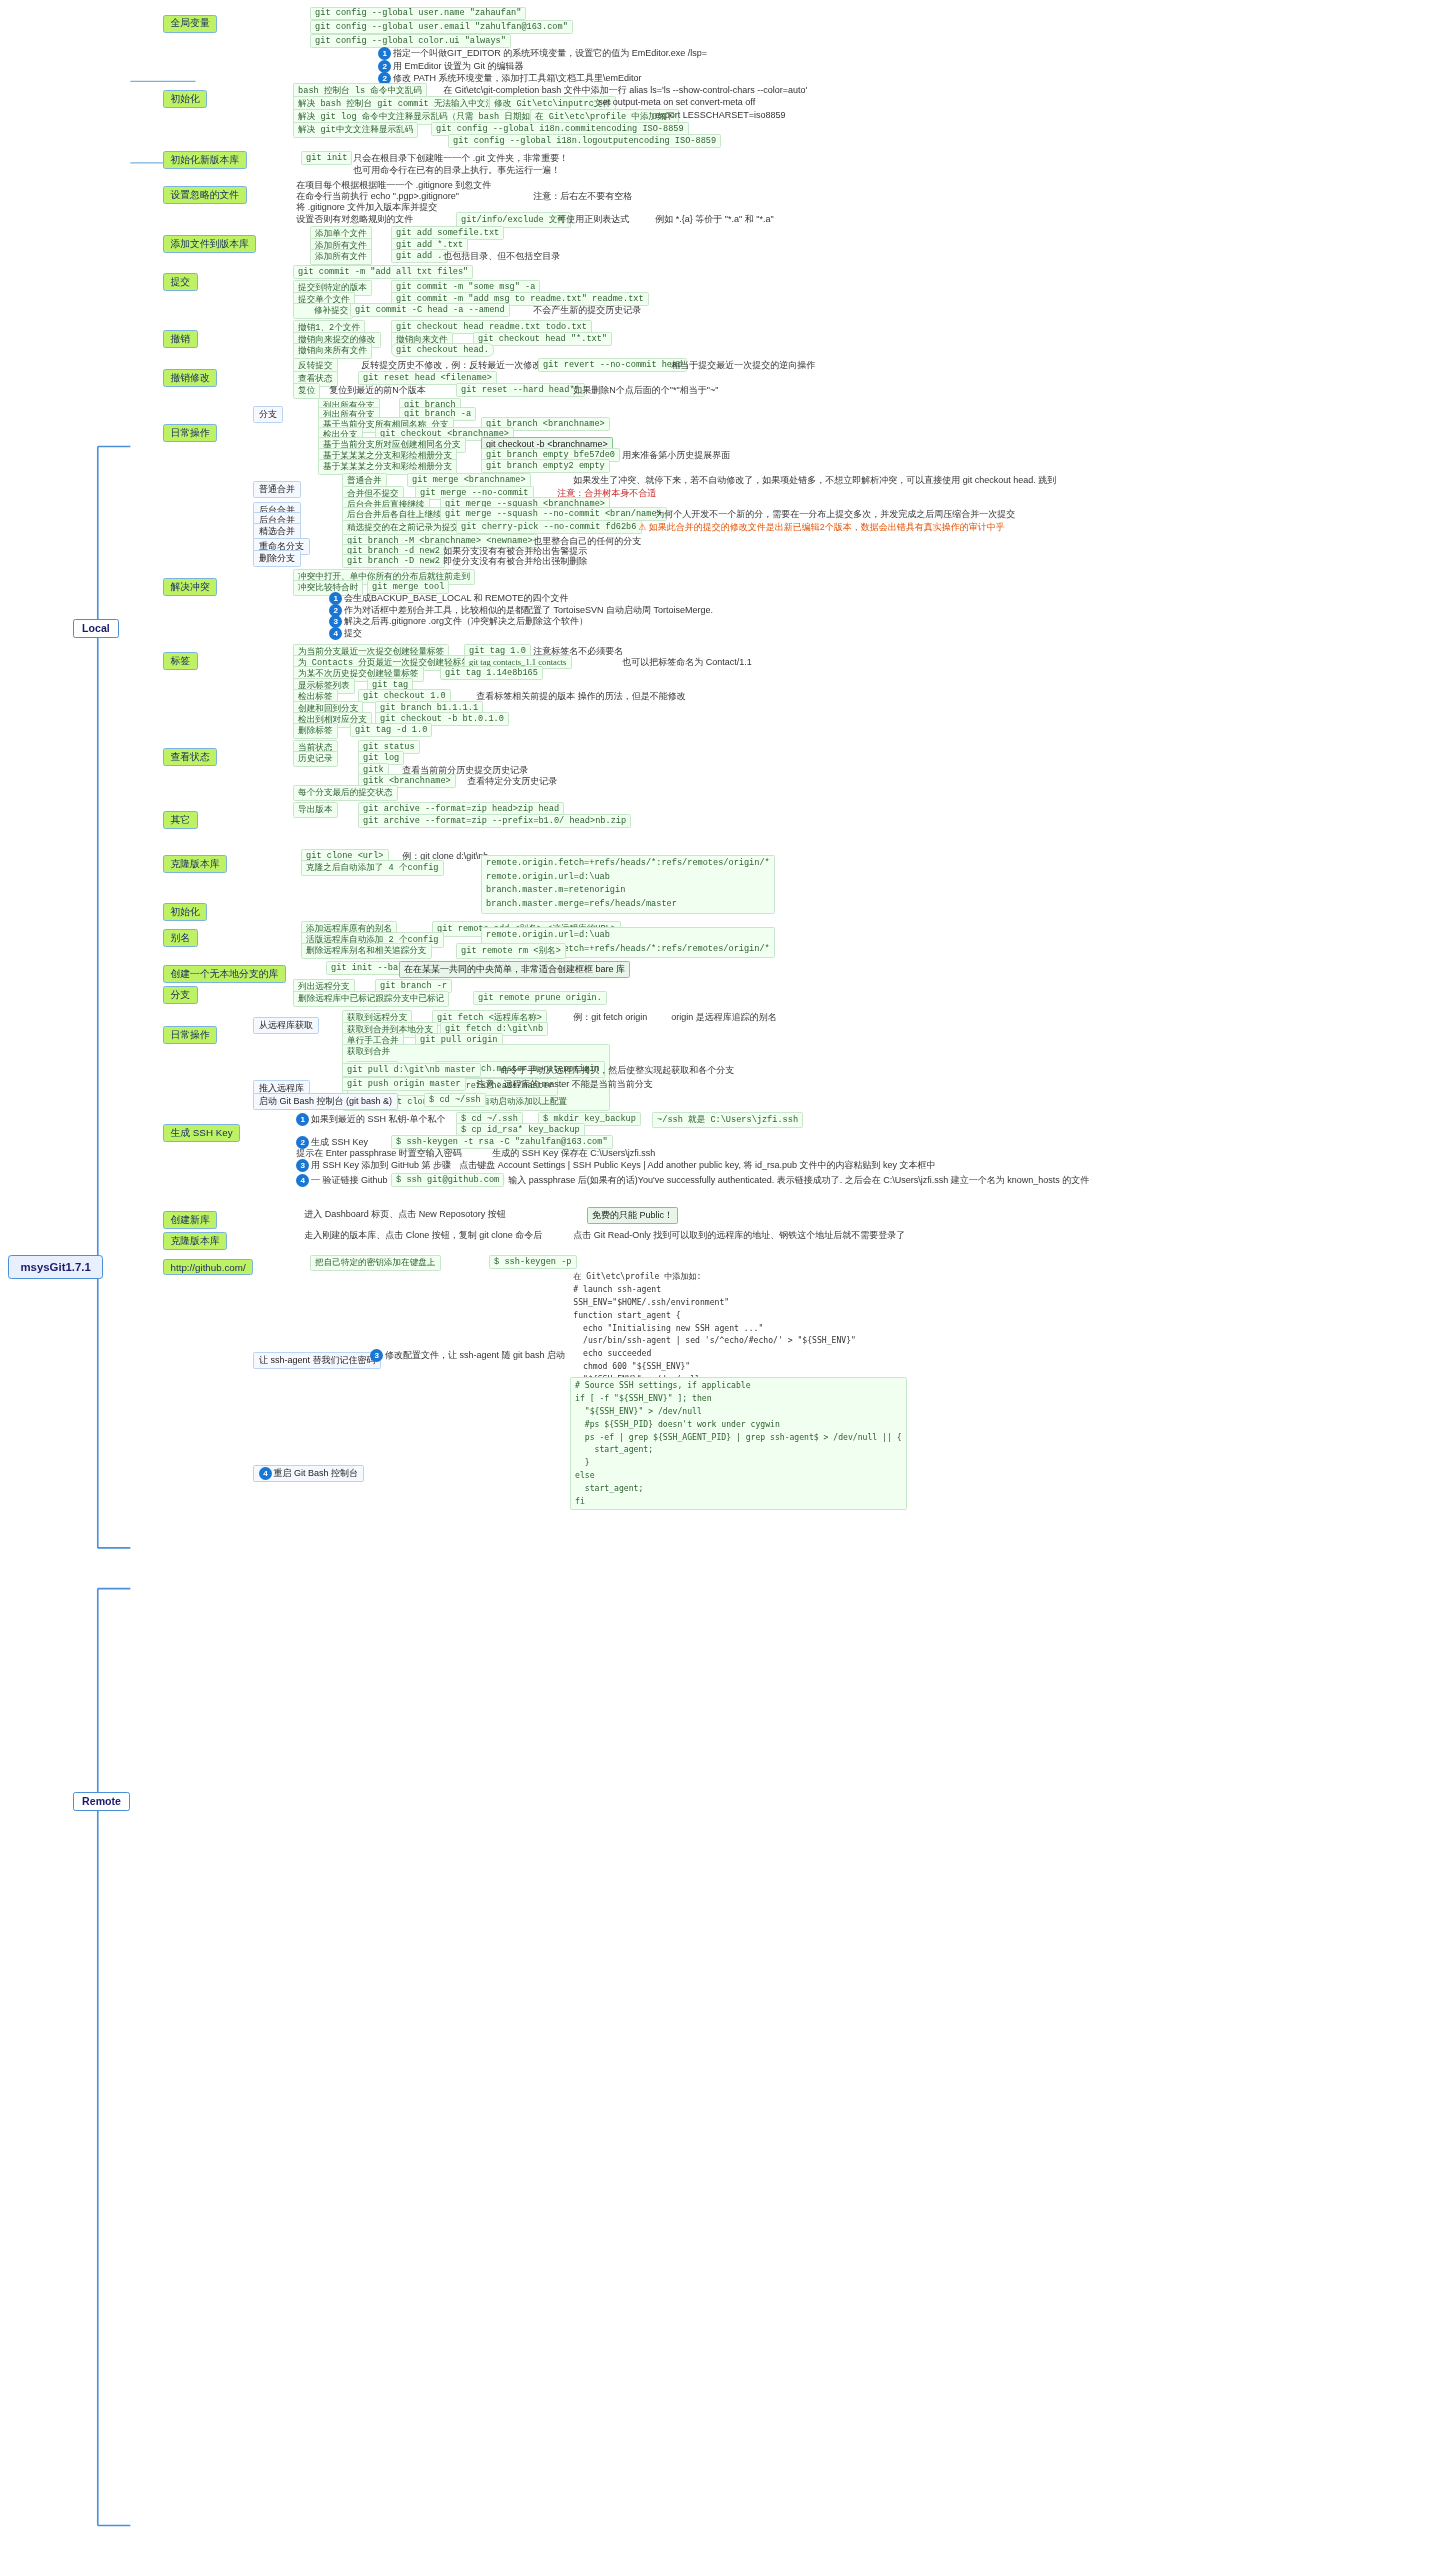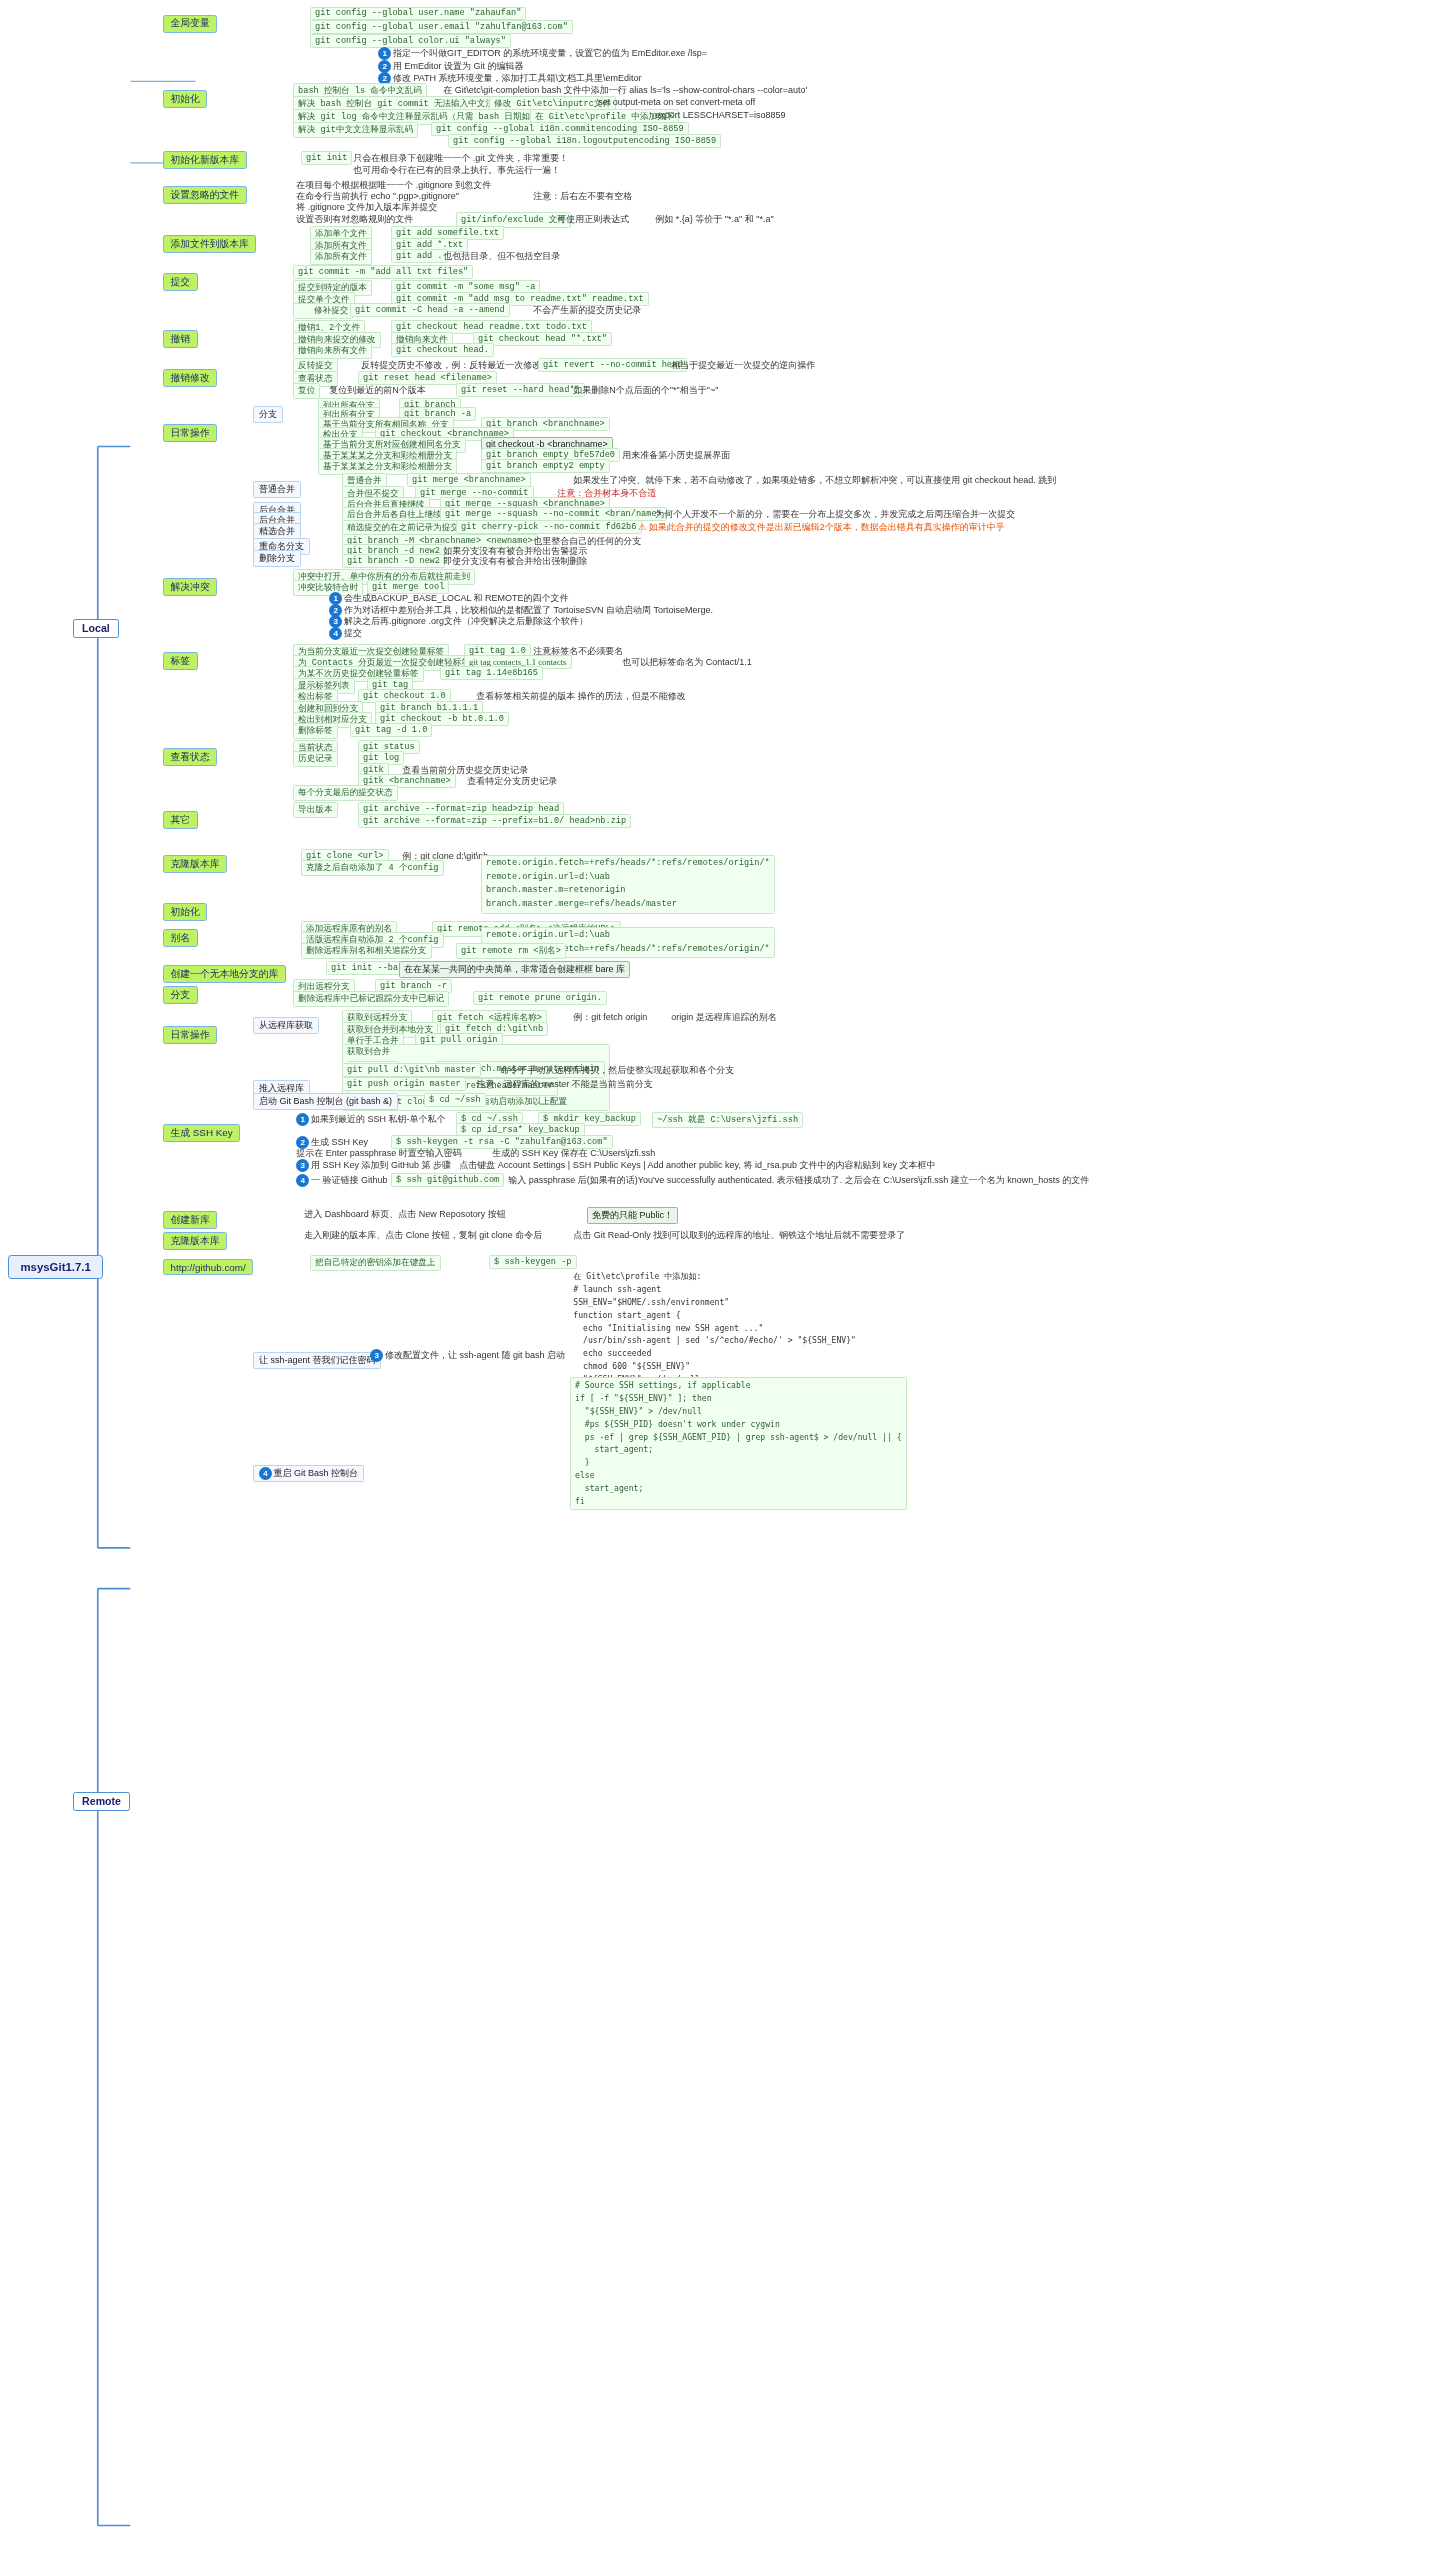--- a/index.html
+++ b/index.html
@@ -233,21 +233,21 @@
 <div class="node l2-node" style="left:163px; top:330px;">撤销</div>
 
 <div class="node code-node" style="left:293px; top:320px;">撤销1、2个文件</div>
 <div class="node code-node" style="left:391px; top:320px;">git checkout head readme.txt todo.txt</div>
 
 <div class="node code-node" style="left:293px; top:332px;">撤销向来提交的修改</div>
 <div class="node code-node" style="left:391px; top:332px;">撤销向来文件</div>
 <div class="node code-node" style="left:473px; top:332px;">git checkout head "*.txt"</div>
 
 <div class="node code-node" style="left:293px; top:343px;">撤销向来所有文件</div>
-<div class="node code-node" style="left:391px; top:343px;">git checkout head.</div>
+<div class="node code-node" style="left:391px; top:343px;border-radius:6px;">git checkout head.</div>
 
 <div class="node l2-node" style="left:163px; top:369px;">撤销修改</div>
 
 <div class="node code-node" style="left:293px; top:358px;">反转提交</div>
 <div class="node text-node" style="left:358px; top:358px;">反转提交历史不修改，例：反转最近一次修改</div>
 <div class="node code-node" style="left:538px; top:358px;">git revert --no-commit head</div>
 <div class="node text-node" style="left:668px; top:358px;">相当于提交最近一次提交的逆向操作</div>
 
 <div class="node code-node" style="left:293px; top:371px;">查看状态</div>
 <div class="node code-node" style="left:358px; top:371px;">git reset head &lt;filename&gt;</div>

